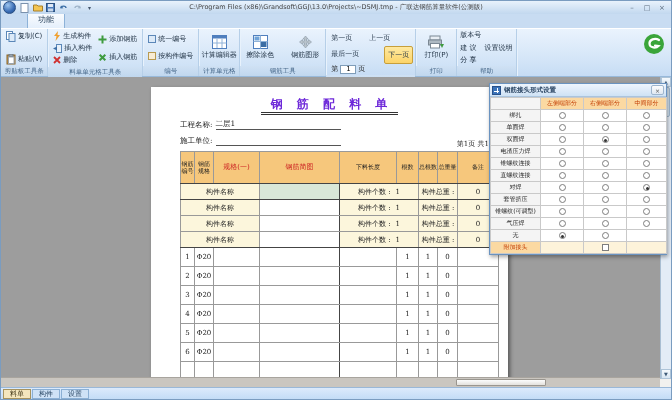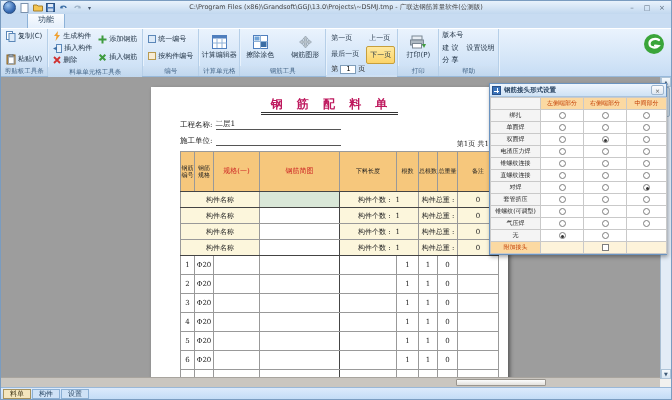--- a/index.html
+++ b/index.html
@@ -25,39 +25,39 @@
   
   .ribbon { height:49px; flex:0 0 49px; background:linear-gradient(#eaf3fd,#d2e4f7 70%,#c6dcf4); border-top:1px solid #fff; border-bottom:1px solid #98b9da; display:flex; position:relative; }
   .rgroup { display:flex; flex-direction:column; border-right:1px solid #b6cfe8; box-shadow:1px 0 0 #e8f2fc; }
   .rg-body { flex:1; display:flex; padding:1px 2px; }
   .rg-label { height:10px; font-size:6.5px; color:#47688a; text-align:center; background:linear-gradient(#cfe1f4,#c0d7ee); line-height:10px; white-space:nowrap; padding:0 2px; }
   .vcol { display:flex; flex-direction:column; justify-content:space-between; }
   .rbtn { display:flex; align-items:center; gap:2px; font-size:7px; color:#1c2e40; padding:0 3px; height:12px; border-radius:2px; white-space:nowrap; }
   .bigbtn { width:36px; display:flex; flex-direction:column; align-items:center; justify-content:center; gap:1px; font-size:7px; color:#1c2e40; border-radius:2px; padding:1px 0; white-space:nowrap; }
   .pg-grid { display:grid; grid-template-columns:auto auto; gap:0 4px; align-content:space-between; padding:1px 2px; }
   .pgbtn { font-size:7px; color:#1c2e40; padding:8px 3px; height:11px; display:flex; align-items:center; border-radius:2px; white-space:nowrap; }
-  .pgbtn.hl { background:linear-gradient(#ffe9a0,#fcd469); border:1px solid #c79f3b; }
+  .pgbtn.hl { background:linear-gradient(#ffe9a0,#fcd469); border:1px solid #c79f3b;margin-left:18px; }
   .pgno { grid-column:1 / span 2; display:flex; align-items:center; gap:2px; font-size:7px; padding-left:3px; }
   .pgno input { width:16px; height:9px; font-size:7px; border:1px solid #7f9db9; text-align:center; font-family:"DejaVu Sans",sans-serif; }
   .helpcol { display:flex; flex-direction:column; justify-content:space-between; padding:1px 3px; }
   .helprow { display:flex; gap:8px; }
   .hbtn { font-size:7px; color:#1c2e40; white-space:nowrap; }
   .logo { position:absolute; right:6px; top:4px; }
 
   
   .canvas { flex:1; background:#9d9d9d; position:relative; overflow:hidden; }
   .page { position:absolute; left:150px; top:10px; width:357px; height:292px; background:#fff; box-shadow:2px 2px 4px rgba(0,0,0,.45); overflow:hidden; font-family:"DejaVu Serif", serif; }
   .doc-title { margin-top:9px; text-align:center; }
-  .doc-title span { font-size:12px; font-weight:bold; letter-spacing:5px; color:#be185d; border-bottom:3px double #333; padding:0 6px 1px 10px; }
+  .doc-title span { font-size:12px; font-weight:bold; letter-spacing:5px; color:#6d28d9; border-bottom:3px double #333; padding:0 6px 1px 10px; }
   .doc-row { margin:6px 0 0 29px; font-size:7.5px; color:#222; display:flex; align-items:flex-end; }
   .doc-row .uline { display:inline-block; border-bottom:1px solid #555; min-width:125px; margin-left:3px; font-size:7.5px; }
   .pageinfo { position:absolute; top:52px; right:12px; font-size:7px; color:#222; }
   table.sched { border-collapse:collapse; margin:5px 0 0 29px; table-layout:fixed; width:318px; border:1.5px solid #444; }
   .sched th, .sched td { border:1px solid #999; overflow:hidden; }
-  .sched th { background:#f6c77c; font-weight:normal; font-size:6px; line-height:1.15; white-space:pre-line; height:40px; color:#222; }
+  .sched th { background:#f6c77c; font-weight:normal; font-size:6px; line-height:1.15; white-space:pre-line; height:32px; color:#222; }
   .sched th.red { color:#c22; font-size:7px; }
   .sched td { font-size:7px; height:16px; text-align:center; background:#fff; }
   .sched tr.comp td { background:#fcf6dc; }
   .sched tr.comp td.graph { background:#fff; }
   .sched tr.comp.first td.graph { background:#d9e7d8; }
   .sched tr.comp td.lblcell { text-align:center; }
   .sched td.bold-r { border-right:1.5px solid #444; }
   .sched tr.bold-b td, .sched tr.bold-b th { border-bottom:1.5px solid #444; }
   .sched tr.det td { height:19px; }
   .sched .val { margin-left:5px; }

